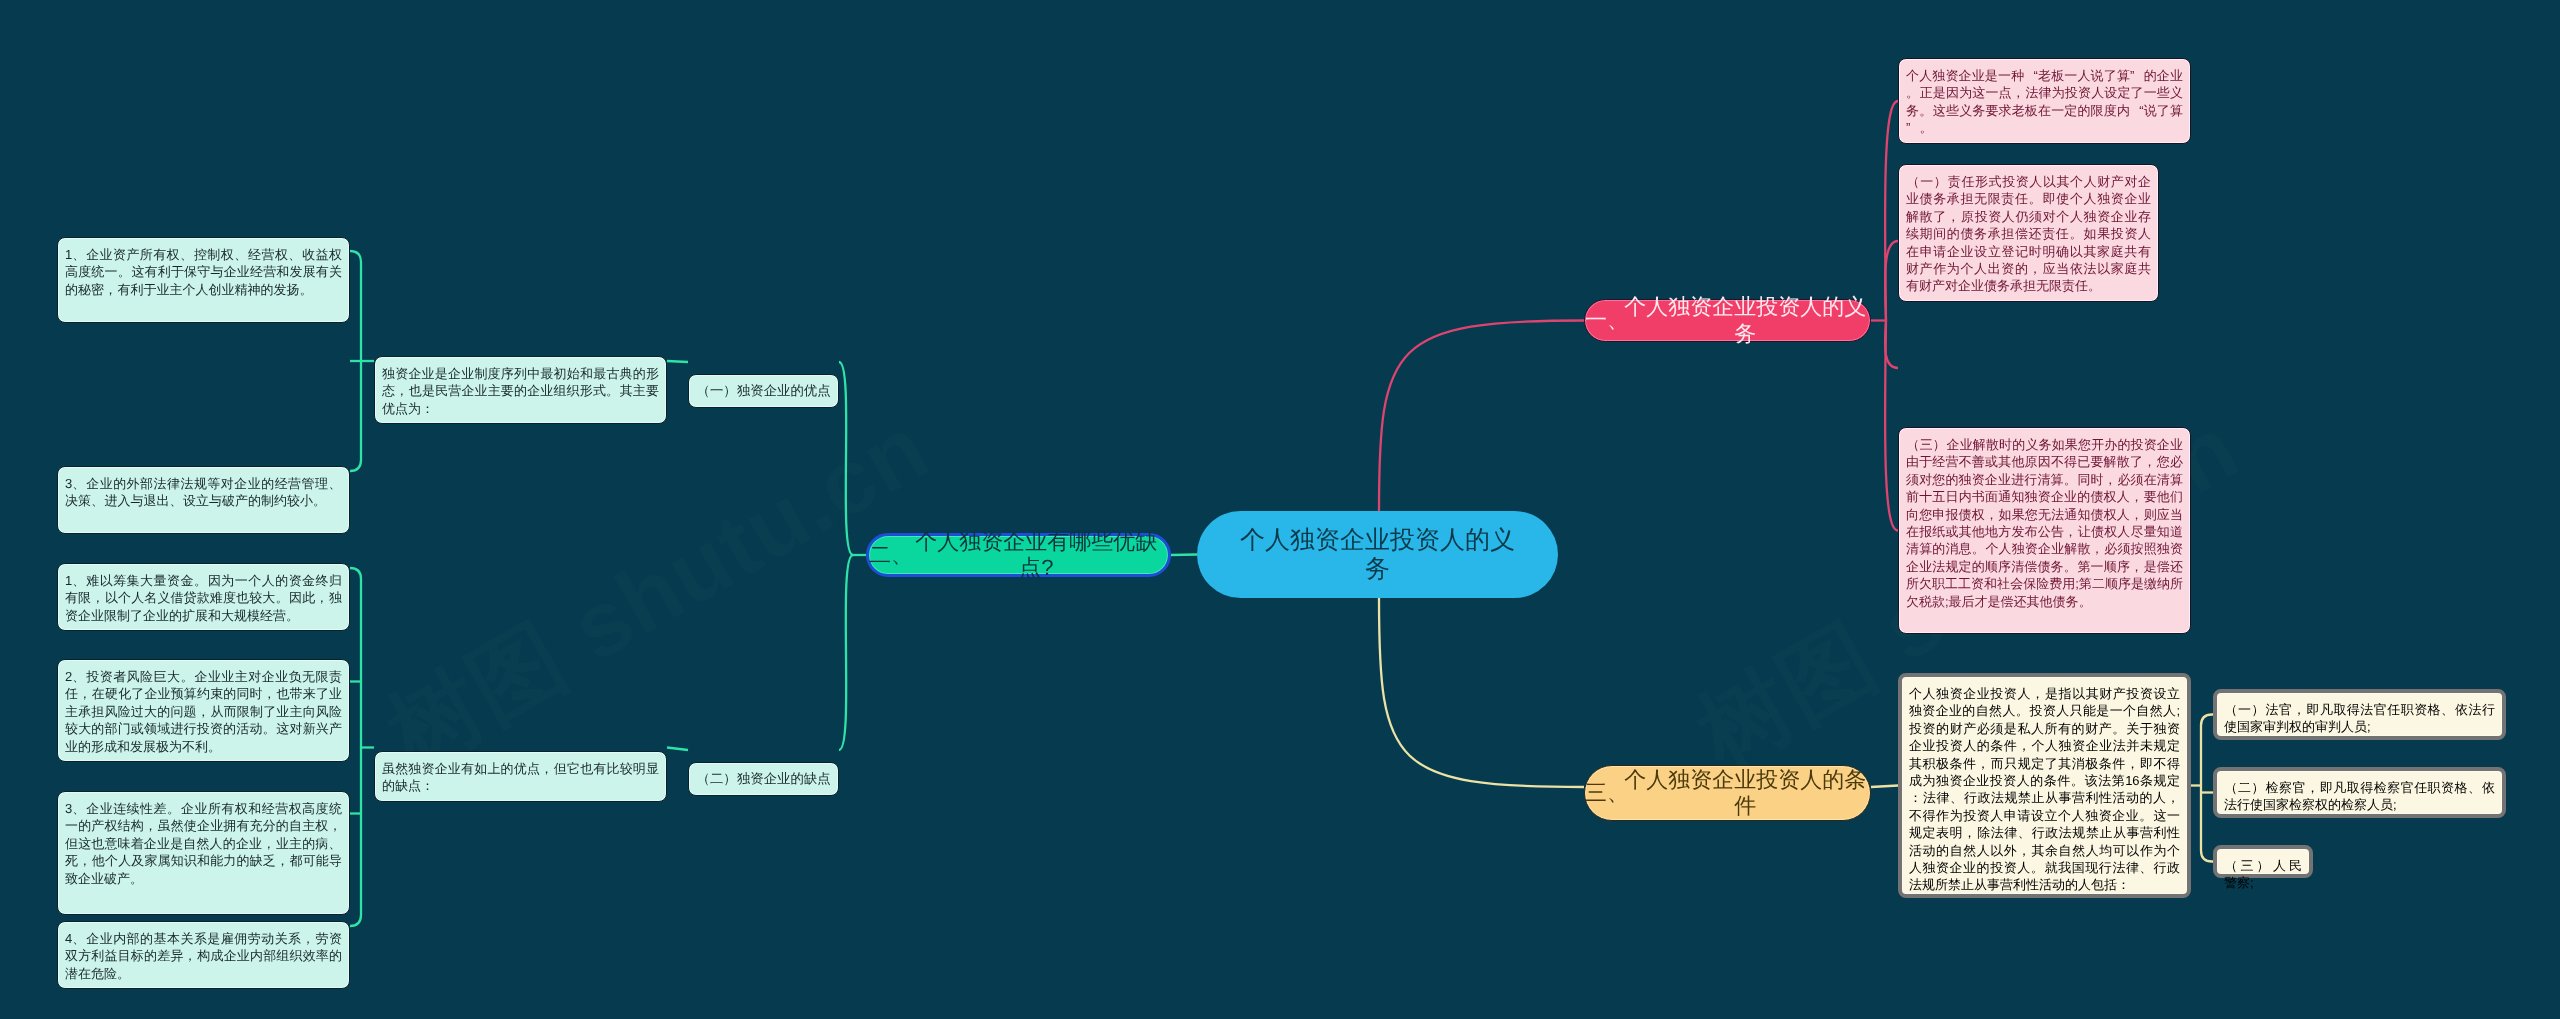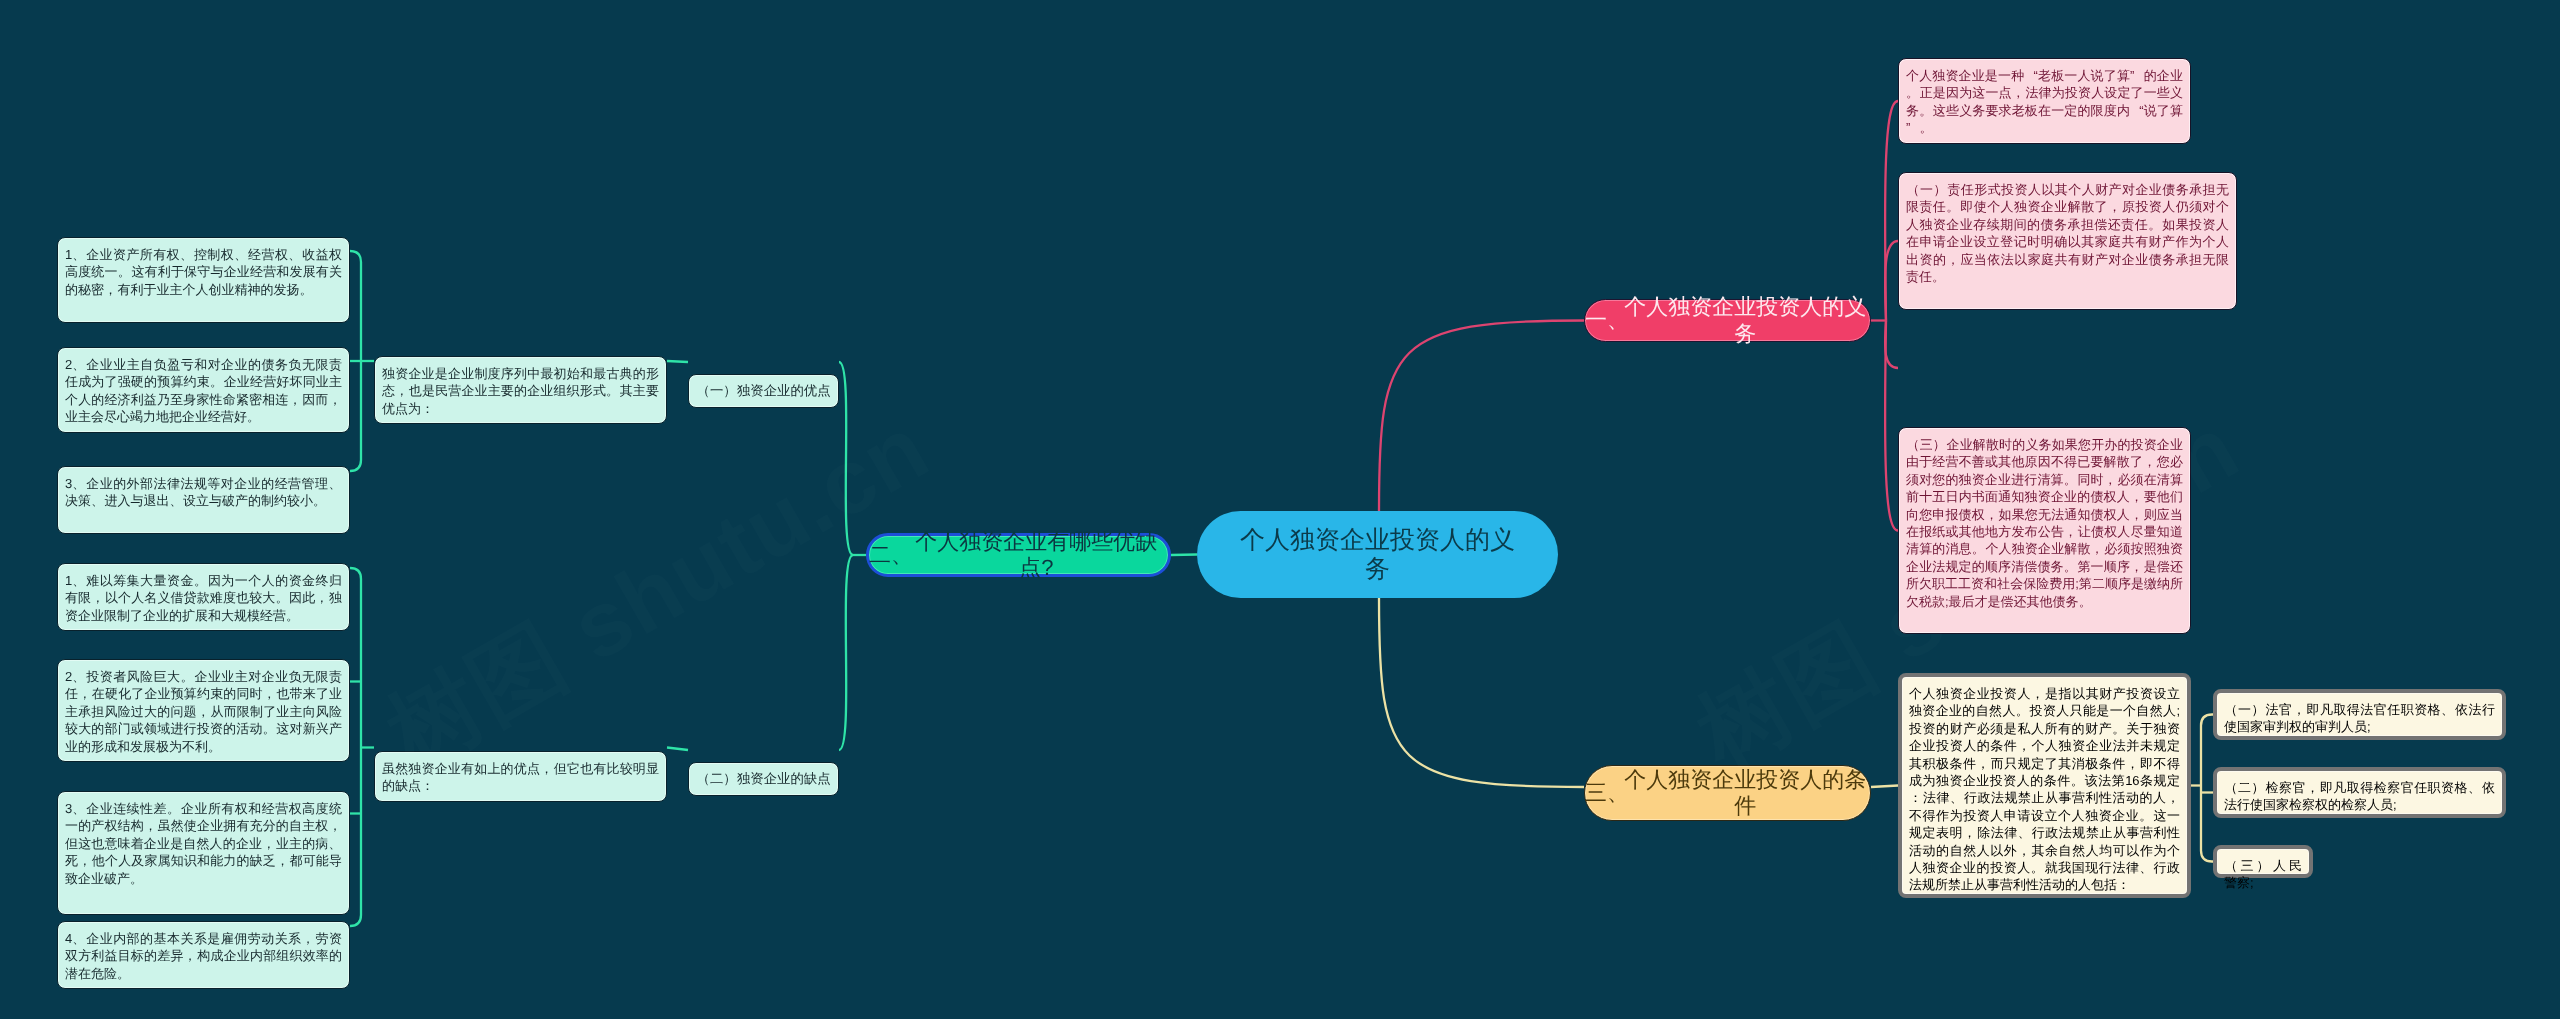--- a/index.html
+++ b/index.html
@@ -48,36 +48,35 @@
 <path class="link" d="M 1886.0 320.5 C 1884.0 184.4 1884.0 101.0 1898.0 101.0" fill="none" stroke="#dd4470" stroke-width="2.3" stroke-linecap="butt" stroke-linejoin="round"></path>
 <path class="link" d="M 1886.0 320.5 C 1884.0 271.2 1884.0 241.0 1898.0 241.0" fill="none" stroke="#dd4470" stroke-width="2.3" stroke-linecap="butt" stroke-linejoin="round"></path>
 <path class="link" d="M 1886.0 320.5 C 1884.0 349.9 1884.0 368.0 1898.0 368.0" fill="none" stroke="#dd4470" stroke-width="2.3" stroke-linecap="butt" stroke-linejoin="round"></path>
 <path class="link" d="M 1886.0 320.5 C 1884.0 450.7 1884.0 530.5 1898.0 530.5" fill="none" stroke="#dd4470" stroke-width="2.3" stroke-linecap="butt" stroke-linejoin="round"></path>
 <path class="link" d="M 1871.0 787.0 L 1898.0 785.5" fill="none" stroke="#ece2a5" stroke-width="2.3" stroke-linecap="butt" stroke-linejoin="round"></path>
 <path class="link" d="M 2191.0 785.5 L 2201.0 785.5" fill="none" stroke="#ece2a5" stroke-width="2.3" stroke-linecap="butt" stroke-linejoin="round"></path>
 <path class="link" d="M 2213.0 714.5 L 2212.0 714.5 Q 2201.0 714.5 2201.0 725.5 L 2201.0 850.5 Q 2201.0 861.5 2212.0 861.5 L 2213.0 861.5" fill="none" stroke="#ece2a5" stroke-width="2.3" stroke-linecap="butt" stroke-linejoin="round"></path>
 <path class="link" d="M 2201.0 792.5 L 2213.0 792.5" fill="none" stroke="#ece2a5" stroke-width="2.3" stroke-linecap="butt" stroke-linejoin="round"></path>
 </svg>
 <div class="node leaf g" style="left:57px;top:208px;width:293px;height:86px">1<span class="fw">、</span>企业资产所有权<span class="fw">、</span>控制权<span class="fw">、</span>经营权<span class="fw">、</span>收益权高度统一<span class="fw">。</span>这有利于保守与企业经营和发展有关的秘密<span class="fw">，</span>有利于业主个人创业精神的发扬<span class="fw">。</span></div>
-<div class="node leaf g" style="left:57px;top:318px;width:293px;height:86px">2<span class="fw">、</span>企业业主自负盈亏和对企业的债务负无限责任成为了强硬的预算约束<span class="fw">。</span>企业经营好坏同业主个人的经济利益乃至身家性命紧密相连<span class="fw">，</span>因而<span class="fw">，</span>业主会尽心竭力地把企业经营好<span class="fw">。</span></div>
 <div class="node leaf g" style="left:57px;top:437px;width:293px;height:68px">3<span class="fw">、</span>企业的外部法律法规等对企业的经营管理<span class="fw">、</span>决策<span class="fw">、</span>进入与退出<span class="fw">、</span>设立与破产的制约较小<span class="fw">。</span></div>
 <div class="node leaf g" style="left:57px;top:534px;width:293px;height:68px">1<span class="fw">、</span>难以筹集大量资金<span class="fw">。</span>因为一个人的资金终归有限<span class="fw">，</span>以个人名义借贷款难度也较大<span class="fw">。</span>因此<span class="fw">，</span>独资企业限制了企业的扩展和大规模经营<span class="fw">。</span></div>
 <div class="node leaf g" style="left:57px;top:630px;width:293px;height:103px">2<span class="fw">、</span>投资者风险巨大<span class="fw">。</span>企业业主对企业负无限责任<span class="fw">，</span>在硬化了企业预算约束的同时<span class="fw">，</span>也带来了业主承担风险过大的问题<span class="fw">，</span>从而限制了业主向风险较大的部门或领域进行投资的活动<span class="fw">。</span>这对新兴产业的形成和发展极为不利<span class="fw">。</span></div>
 <div class="node leaf g" style="left:57px;top:762px;width:293px;height:124px">3<span class="fw">、</span>企业连续性差<span class="fw">。</span>企业所有权和经营权高度统一的产权结构<span class="fw">，</span>虽然使企业拥有充分的自主权<span class="fw">，</span>但这也意味着企业是自然人的企业<span class="fw">，</span>业主的病<span class="fw">、</span>死<span class="fw">，</span>他个人及家属知识和能力的缺乏<span class="fw">，</span>都可能导致企业破产<span class="fw">。</span></div>
 <div class="node leaf g" style="left:57px;top:892px;width:293px;height:68px">4<span class="fw">、</span>企业内部的基本关系是雇佣劳动关系<span class="fw">，</span>劳资双方利益目标的差异<span class="fw">，</span>构成企业内部组织效率的潜在危险<span class="fw">。</span></div>
 <div class="node leaf g" style="left:374px;top:327px;width:293px;height:68px">独资企业是企业制度序列中最初始和最古典的形态<span class="fw">，</span>也是民营企业主要的企业组织形式<span class="fw">。</span>其主要优点为<span class="fw">：</span></div>
 <div class="node leaf g" style="left:374px;top:722px;width:293px;height:51px">虽然独资企业有如上的优点<span class="fw">，</span>但它也有比较明显的缺点<span class="fw">：</span></div>
 <div class="node leaf g pill2" style="left:688px;top:345px;width:151px;height:34px"><span class="fw fwr">（</span>一<span class="fw">）</span>独资企业的优点</div>
 <div class="node leaf g pill2" style="left:688px;top:733px;width:151px;height:34px"><span class="fw fwr">（</span>二<span class="fw">）</span>独资企业的缺点</div>
 <div class="node pill green1" style="left:866px;top:533px;width:305px;height:44px">二<span class="fw">、</span>个人独资企业有哪些优缺点?</div>
 <div class="node pill center" style="left:1197px;top:511px;width:361px;height:87px">个人独资企业投资人的义务</div>
 <div class="node pill pink1" style="left:1584px;top:299px;width:287px;height:43px">一<span class="fw">、</span>个人独资企业投资人的义务</div>
 <div class="node pill yellow1" style="left:1584px;top:765px;width:287px;height:56px">三<span class="fw">、</span>个人独资企业投资人的条件</div>
 <div class="node leaf p" style="left:1898px;top:58px;width:293px;height:86px">个人独资企业是一种<span class="fw fwr">“</span>老板一人说了算<span class="fw">”</span>的企业<span class="fw">。</span>正是因为这一点<span class="fw">，</span>法律为投资人设定了一些义务<span class="fw">。</span>这些义务要求老板在一定的限度内<span class="fw fwr">“</span>说了算<span class="fw">”</span><span class="fw">。</span></div>
-<div class="node leaf p" style="left:1898px;top:172px;width:339px;height:138px"><span class="fw fwr">（</span>一<span class="fw">）</span>责任形式投资人以其个人财产对企业债务承担无限责任<span class="fw">。</span>即使个人独资企业解散了<span class="fw">，</span>原投资人仍须对个人独资企业存续期间的债务承担偿还责任<span class="fw">。</span>如果投资人在申请企业设立登记时明确以其家庭共有财产作为个人出资的<span class="fw">，</span>应当依法以家庭共有财产对企业债务承担无限责任<span class="fw">。</span></div>
+<div class="node leaf p" style="left:1898px;top:164px;width:261px;height:138px"><span class="fw fwr">（</span>一<span class="fw">）</span>责任形式投资人以其个人财产对企业债务承担无限责任<span class="fw">。</span>即使个人独资企业解散了<span class="fw">，</span>原投资人仍须对个人独资企业存续期间的债务承担偿还责任<span class="fw">。</span>如果投资人在申请企业设立登记时明确以其家庭共有财产作为个人出资的<span class="fw">，</span>应当依法以家庭共有财产对企业债务承担无限责任<span class="fw">。</span></div>
 <div class="node leaf p" style="left:1898px;top:427px;width:293px;height:207px"><span class="fw fwr">（</span>三<span class="fw">）</span>企业解散时的义务如果您开办的投资企业由于经营不善或其他原因不得已要解散了<span class="fw">，</span>您必须对您的独资企业进行清算<span class="fw">。</span>同时<span class="fw">，</span>必须在清算前十五日内书面通知独资企业的债权人<span class="fw">，</span>要他们向您申报债权<span class="fw">，</span>如果您无法通知债权人<span class="fw">，</span>则应当在报纸或其他地方发布公告<span class="fw">，</span>让债权人尽量知道清算的消息<span class="fw">。</span>个人独资企业解散<span class="fw">，</span>必须按照独资企业法规定的顺序清偿债务<span class="fw">。</span>第一顺序<span class="fw">，</span>是偿还所欠职工工资和社会保险费用;第二顺序是缴纳所欠税款;最后才是偿还其他债务<span class="fw">。</span></div>
 <div class="node leaf y" style="left:1898px;top:673px;width:293px;height:225px">个人独资企业投资人<span class="fw">，</span>是指以其财产投资设立独资企业的自然人<span class="fw">。</span>投资人只能是一个自然人;投资的财产必须是私人所有的财产<span class="fw">。</span>关于独资企业投资人的条件<span class="fw">，</span>个人独资企业法并未规定其积极条件<span class="fw">，</span>而只规定了其消极条件<span class="fw">，</span>即不得成为独资企业投资人的条件<span class="fw">。</span>该法第16条规定<span class="fw">：</span>法律<span class="fw">、</span>行政法规禁止从事营利性活动的人<span class="fw">，</span>不得作为投资人申请设立个人独资企业<span class="fw">。</span>这一规定表明<span class="fw">，</span>除法律<span class="fw">、</span>行政法规禁止从事营利性活动的自然人以外<span class="fw">，</span>其余自然人均可以作为个人独资企业的投资人<span class="fw">。</span>就我国现行法律<span class="fw">、</span>行政法规所禁止从事营利性活动的人包括<span class="fw">：</span></div>
 <div class="node leaf y" style="left:2213px;top:689px;width:293px;height:51px"><span class="fw fwr">（</span>一<span class="fw">）</span>法官<span class="fw">，</span>即凡取得法官任职资格<span class="fw">、</span>依法行使国家审判权的审判人员;</div>
 <div class="node leaf y" style="left:2213px;top:767px;width:293px;height:51px"><span class="fw fwr">（</span>二<span class="fw">）</span>检察官<span class="fw">，</span>即凡取得检察官任职资格<span class="fw">、</span>依法行使国家检察权的检察人员;</div>
 <div class="node leaf y" style="left:2213px;top:845px;width:100px;height:33px"><span class="fw fwr">（</span>三<span class="fw">）</span>人民警察;</div>
 <div class="wm" style="left:366px;top:690px;transform:rotate(-30deg);transform-origin:0 0;">树图 shutu.cn</div>
 <div class="wm" style="left:1676px;top:690px;transform:rotate(-30deg);transform-origin:0 0;">树图 shutu.cn</div>
 </div>
 
 </body></html>

